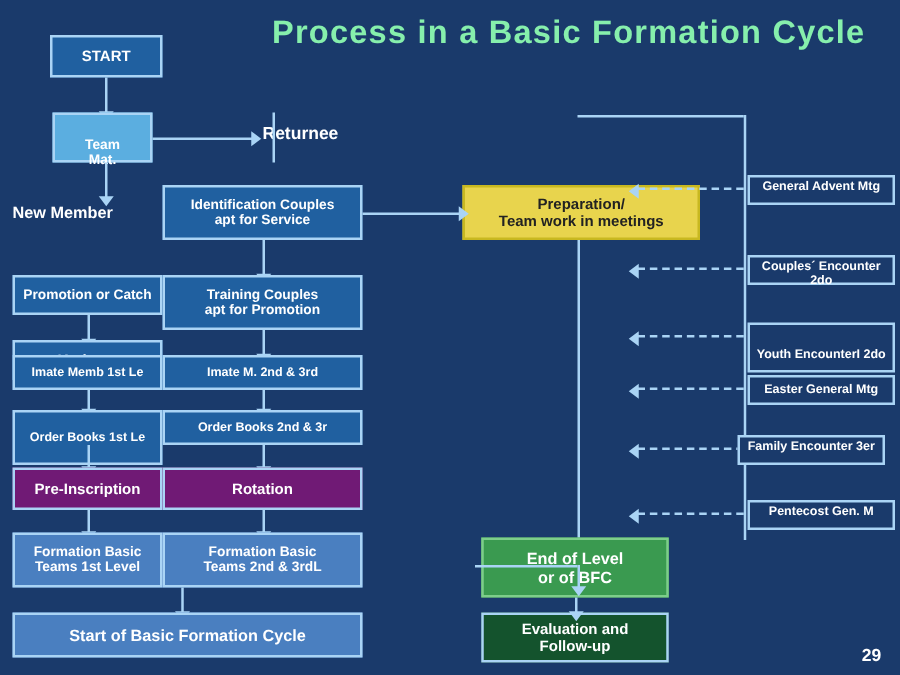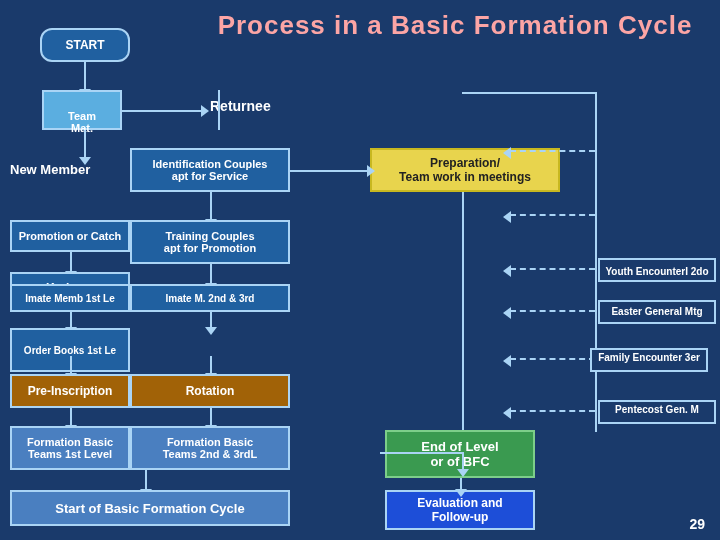--- a/index.html
+++ b/index.html
@@ -21,34 +21,34 @@
 
     
     .main-title {
       position: absolute;
       top: 10px;
       left: 200px;
       right: 10px;
       text-align: center;
       font-size: 26px;
       font-weight: bold;
-      color: #fca5a5;
+      color: #86efac;
       letter-spacing: 1px;
     }
 
     
     .start-box {
       position: absolute;
       top: 28px;
       left: 40px;
       width: 90px;
       height: 34px;
       background: #4a90d9;
       border: 2px solid #aad4f5;
-      border-radius: 12px;
+      border-radius: 0;
       display: flex;
       align-items: center;
       justify-content: center;
       color: white;
       font-weight: bold;
       font-size: 15px;
     }
 
     
     .flow-box {
@@ -164,21 +164,21 @@
       color: white;
       font-size: 11px;
       font-weight: bold;
       padding: 3px 6px;
       text-align: center;
     }
 
     
     .bottom-box {
       position: absolute;
-      background: #a16207;
+      background: #701a75;
       border: 2px solid #aad4f5;
       color: white;
       font-size: 12px;
       font-weight: bold;
       text-align: center;
       display: flex;
       align-items: center;
       justify-content: center;
       padding: 4px;
     }
@@ -192,21 +192,21 @@
       font-weight: bold;
       text-align: center;
       display: flex;
       align-items: center;
       justify-content: center;
       padding: 4px;
     }
 
     .eval-box {
       position: absolute;
-      background: #1d4ed8;
+      background: #14532d;
       border: 2px solid #aad4f5;
       color: white;
       font-size: 12px;
       font-weight: bold;
       text-align: center;
       display: flex;
       align-items: center;
       justify-content: center;
       padding: 4px;
     }
@@ -274,20 +274,23 @@
   <div class="flow-box" style="top:284px;left:130px;width:160px;height:28px;font-size:10px;">
     <span>Imate M. 2nd &amp; 3rd</span>
   </div>
 
   <div class="arrow-down" style="top:312px;left:70px;height:16px;"></div>
   <div class="arrow-down" style="top:312px;left:210px;height:16px;"></div>
 
   <div class="flow-box" style="top:328px;left:10px;width:120px;height:44px;font-size:10px;">
     <span>Order Books  1st Le</span>
   </div>
+  <div class="flow-box" style="top:328px;left:130px;width:160px;height:28px;font-size:10px;">
+    <span>Order Books 2nd &amp; 3r</span>
+  </div>
 
   <div class="arrow-down" style="top:356px;left:70px;height:18px;"></div>
   <div class="arrow-down" style="top:356px;left:210px;height:18px;"></div>
 
   <div class="bottom-box" style="top:374px;left:10px;width:120px;height:34px;font-size:12px;">
     <span>Pre-Inscription</span>
   </div>
   <div class="bottom-box" style="top:374px;left:130px;width:160px;height:34px;font-size:12px;">
     <span>Rotation</span>
   </div>
@@ -308,25 +311,31 @@
 
   <div class="bottom-box" style="top:490px;left:10px;width:280px;height:36px;font-size:13px;background:#4a7fc0;border-color:#aad4f5;">
     <span>Start of  Basic Formation Cycle</span>
   </div>
 
   <div class="right-vertical-line" style="top:92px;left:595px;height:340px;"></div>
 
   <div style="position:absolute;top:92px;left:462px;width:133px;height:2px;background:#aad4f5;"></div>
 
   <div class="dashed-arrow" style="top:150px;left:510px;width:85px;"></div>
+  <div class="event-box" style="top:140px;left:598px;width:118px;height:24px;font-size:10px;border-color:#aad4f5;padding:2px 4px;">
+    <span>General Advent Mtg</span>
+  </div>
 
   <div class="dashed-arrow" style="top:214px;left:510px;width:85px;"></div>
+  <div class="event-box" style="top:204px;left:598px;width:118px;height:24px;font-size:10px;border-color:#aad4f5;padding:2px 4px;">
+    <span>Couples´ Encounter 2do</span>
+  </div>
 
   <div class="dashed-arrow" style="top:268px;left:510px;width:85px;"></div>
-  <div class="event-box" style="top:258px;left:598px;width:118px;height:24px;font-size:10px;border-color:#aad4f5;padding:6px 4px;">
+  <div class="event-box" style="top:258px;left:598px;width:118px;height:24px;font-size:10px;border-color:#aad4f5;padding:18px 4px;">
     <span>Youth EncounterI 2do</span>
   </div>
 
   <div class="dashed-arrow" style="top:310px;left:510px;width:85px;"></div>
   <div class="event-box" style="top:300px;left:598px;width:118px;height:24px;font-size:10px;border-color:#aad4f5;padding:4px 4px;">
     <span>Easter General Mtg</span>
   </div>
 
   <div class="dashed-arrow" style="top:358px;left:510px;width:85px;"></div>
   <div class="event-box" style="top:348px;left:590px;width:118px;height:24px;font-size:10px;border-color:#aad4f5;padding:2px 4px;">

